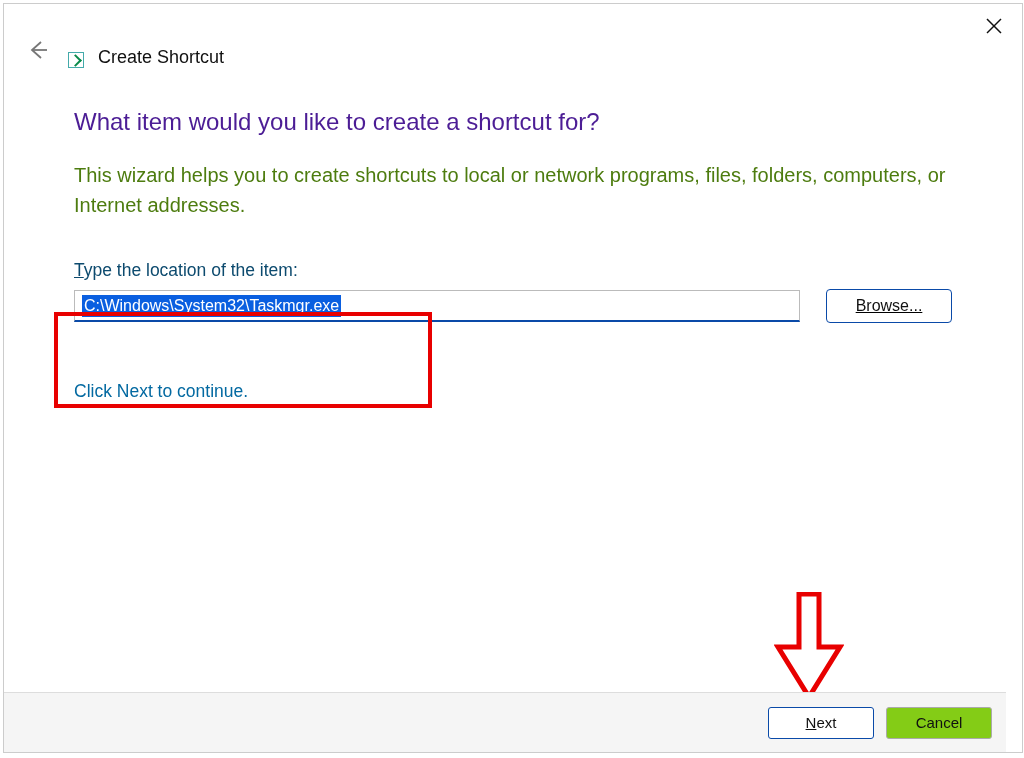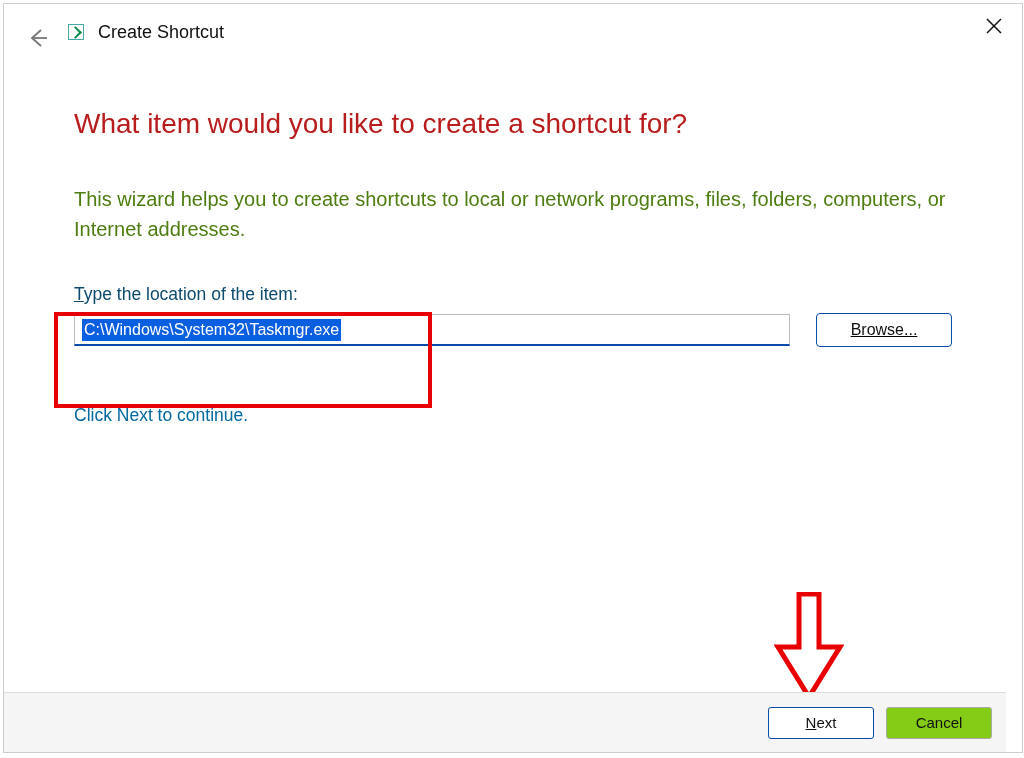--- a/index.html
+++ b/index.html
@@ -9,21 +9,21 @@
       width: 1020px;
       height: 750px;
       border: 1px solid #ccc;
       background: #fff;
       position: relative;
       margin: 3px;
     }
     
     .title-row {
       display: flex;
-      align-items: flex-start;
+      align-items: flex-end;
       padding: 10px 16px 0 16px;
       height: 64px;
     }
     
     .back-btn {
       width: 36px;
       height: 36px;
       display: flex;
       align-items: center;
       justify-content: center;
@@ -69,24 +69,24 @@
       cursor: pointer;
       color: #111;
     }
     .close-btn svg { width: 16px; height: 16px; }
     
     .content {
       padding: 40px 70px 0 70px;
     }
     
     .heading {
-      font-size: 28px;
-      color: #b91c1c;
+      font-size: 24px;
+      color: #4c1d95;
       font-weight: 400;
-      margin-bottom: 44px;
+      margin-bottom: 24px;
     }
     
     .desc {
       font-size: 20px;
       color: #4d7c0f;
       line-height: 1.5;
       margin-bottom: 40px;
     }
     
     .field-label {
@@ -127,21 +127,21 @@
       background: #0a5fe0;
       color: #fff;
       font-size: 16px;
       line-height: 22px;
       padding: 0 2px;
       white-space: nowrap;
       pointer-events: none;
     }
     
     .browse-btn {
-      width: 136px;
+      width: 126px;
       height: 34px;
       border: 1.5px solid #0a4aa8;
       background: #fff;
       color: #111;
       font-size: 16px;
       border-radius: 4px;
       cursor: pointer;
     }
     
     .continue-text {

